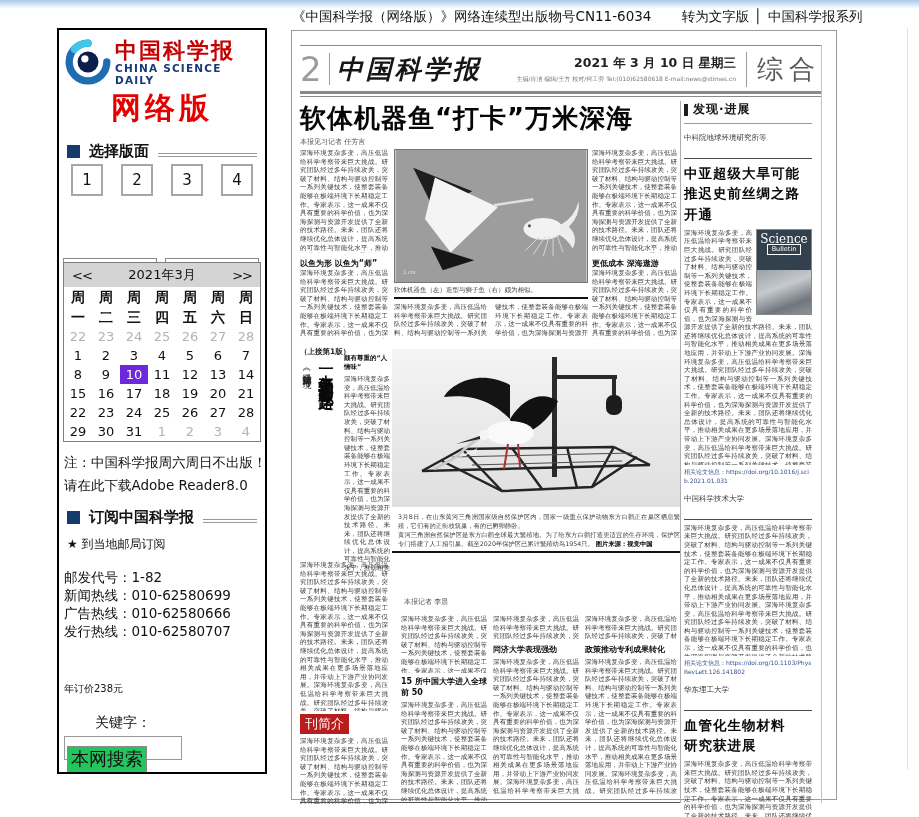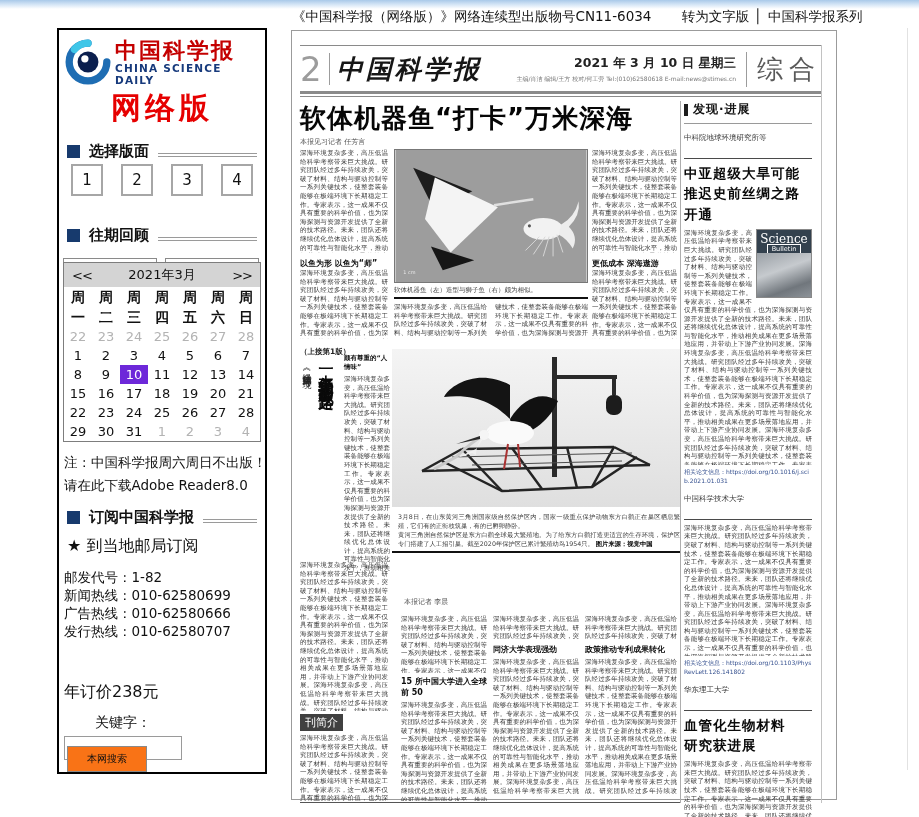--- a/index.html
+++ b/index.html
@@ -34,26 +34,26 @@
   .sel-box .arr { font-size:9px; color:#333; }
   #cal { position:absolute; left:4px; top:232px; width:198px; border:1px solid #7d7d7d; background:#fff; }
   #caltitle { display:flex; justify-content:space-between; align-items:center; background:#d4d4d4; padding:3px 8px; font-size:13px; }
   #caltitle .nav { cursor:pointer; letter-spacing:-1px; }
   #calweek, #calgrid { display:grid; grid-template-columns:repeat(7,1fr); }
   .wd { text-align:center; font-weight:bold; font-size:14px; line-height:20px; }
   .day { text-align:center; font-size:13px; line-height:19px; cursor:pointer; }
   .day.mut { color:#b3b3b3; cursor:default; }
   .day.sel { background:#6d28d9; color:#fff; }
   .note-line { position:absolute; left:5px; font-size:13.5px; white-space:nowrap; }
-  #postoffice { position:absolute; left:8px; top:506px; font-size:16px; }
+  #postoffice { position:absolute; left:8px; top:506px; font-size:12px; }
   #contact { position:absolute; left:5px; top:538px; width:198px; font-size:13.5px; line-height:18px; }
-  #price { position:absolute; left:5px; top:652px; font-size:16px; }
+  #price { position:absolute; left:5px; top:652px; font-size:10px; }
   #searchrow { position:absolute; left:5px; top:684px; display:flex; align-items:center; gap:4px; font-size:14px;flex-direction:column; }
   #kw-input { width:118px; height:24px; border:1px solid #9a9a9a; }
-  #searchbtn { position:absolute; left:8px; top:716px; width:80px; height:26px; border:1px solid #8a8a8a; background:#f97316; font-size:10px; display:flex; align-items:center; justify-content:center; cursor:pointer; }
+  #searchbtn { position:absolute; left:8px; top:716px; width:80px; height:26px; border:1px solid #8a8a8a; background:#22c55e; font-size:18px; display:flex; align-items:center; justify-content:center; cursor:pointer; }
 
   
   #paper { position:absolute; left:291px; top:30px; width:546px; height:770px; border:1px solid #9b9b9b; background:#fff; }
   .hr { position:absolute; background:#8a8a8a; }
   #mast { position:absolute; left:8px; top:19px; width:521px; height:38px; display:flex; align-items:center; }
   #pageno { font-size:34px; color:#9c9c9c; line-height:34px; }
   .vline { width:1px; height:32px; background:#9c9c9c; margin:0 7px; }
   #masttitle { font-family:"DejaVu Serif", serif; font-style:italic; font-weight:bold; font-size:26px; letter-spacing:3px; color:#161616; }
   #mastright { margin-left:auto; text-align:right; }
   #dateline { font-size:12.5px; font-weight:bold; color:#222; }
@@ -68,36 +68,36 @@
   #contag { position:absolute; left:8px; top:316px; font-size:7.5px; font-weight:bold; color:#222; }
   .vtext { writing-mode:vertical-rl; text-orientation:upright; position:absolute; }
   #vkick { left:8px; top:334px; height:175px; font-size:9px; color:#222; letter-spacing:1px; }
   #vtitle { left:24px; top:330px; height:215px; font-size:15px; font-weight:bold; letter-spacing:2px; color:#0a0a0a; }
   #jcol { position:absolute; left:52px; top:320px; width:46px; height:212px; }
   #birdphoto { position:absolute; left:100px; top:318px; width:288px; height:158px; }
   #birdcap { position:absolute; left:106px; top:481px; width:282px; font-size:6.3px; line-height:9px; color:#3c3c3c; text-align:justify; }
   #birdcap b { color:#000; }
   .blackrule { position:absolute; background:#111; }
   #lowleft { position:absolute; left:8px; top:530px; width:88px; }
-  .chip { display:inline-block; background:#404040; color:#fff; font-size:11px; padding:1px 5px; margin:3px 0; }
+  .chip { display:inline-block; background:#b91c1c; color:#fff; font-size:13px; padding:1px 5px; margin:3px 0; }
   #pathead { position:absolute; left:109px; top:534px; font-size:21px; font-weight:bold; letter-spacing:2px; color:#060606; }
   .ptcol { position:absolute; top:584px; height:182px; }
   #maindiv { position:absolute; left:388px; top:70px; width:1px; height:702px; background:#adadad; }
   #margline { position:absolute; left:529px; top:14px; width:1px; height:758px; background:#c2c2c2; }
 
   
   #rightcol { position:absolute; left:392px; top:70px; width:128px; }
   #rctag { display:flex; align-items:center; gap:5px; border-bottom:1px solid #9a9a9a; padding-bottom:5px; margin-bottom:9px; }
   #rctag .bar { width:4px; height:12px; background:#1d1d1d; }
   #rctag .t { font-size:12px; font-weight:bold; letter-spacing:1px; }
   .kicker { font-size:7.5px; color:#333; border-bottom:1.5px solid #4a4a4a; padding-bottom:15px; margin-bottom:4px; }
   .rc-head { font-size:13.5px; font-weight:bold; letter-spacing:1px; line-height:1.5; color:#0a0a0a; white-space:pre-line; margin-bottom:5px; }
   .rc-body { font-size:6.5px; line-height:8.6px; color:#3a3a3a; text-align:justify; overflow:hidden; }
   .rc-link { font-size:6px; color:#35508f; word-break:break-all; margin:3px 0 10px 0; cursor:pointer; }
-  .cover { float:right; width:56px; height:69px; background:#33414e; border:1px solid #888; margin:0 0 3px 4px; position:relative; text-align:center; color:#fff; overflow:hidden; }
+  .cover { float:right; width:56px; height:86px; background:#33414e; border:1px solid #888; margin:0 0 3px 4px; position:relative; text-align:center; color:#fff; overflow:hidden; }
   .cv-t { font-family:"DejaVu Serif", serif; font-size:12px; margin-top:5px; }
   .cv-s { display:inline-block; border:1px solid #fff; font-size:6.5px; padding:0 4px; margin-top:1px; }
   .cv-m { position:absolute; left:0; bottom:0; width:100%; height:44px;
     background:linear-gradient(160deg,#9aa0a6 0%,#c6cace 40%,#70767c 75%,#8d9399 100%); }
 </style>
 </head>
 <body>
 
 <div id="canvas">
   <div id="topstrip"></div>
@@ -130,25 +130,20 @@
       <span class="sec-t">选择版面</span>
       <span class="dline"></span>
     </div>
     <div id="pagebtns">
         <div class="pbtn">1</div>
         <div class="pbtn">2</div>
         <div class="pbtn">3</div>
         <div class="pbtn">4</div>
       </div>
 
-    <div class="sec-h" style="top:196px;">
-      <span class="sq"></span>
-      <span class="sec-t">往期回顾</span>
-      <span class="dline"></span>
-    </div>
 
     <div id="selrow">
       <div class="sel-box">
         <span>请选择年</span>
         <span class="arr">▼</span>
       </div>
       <div class="sel-box">
         <span>请选择月</span>
         <span class="arr">▼</span>
       </div>

